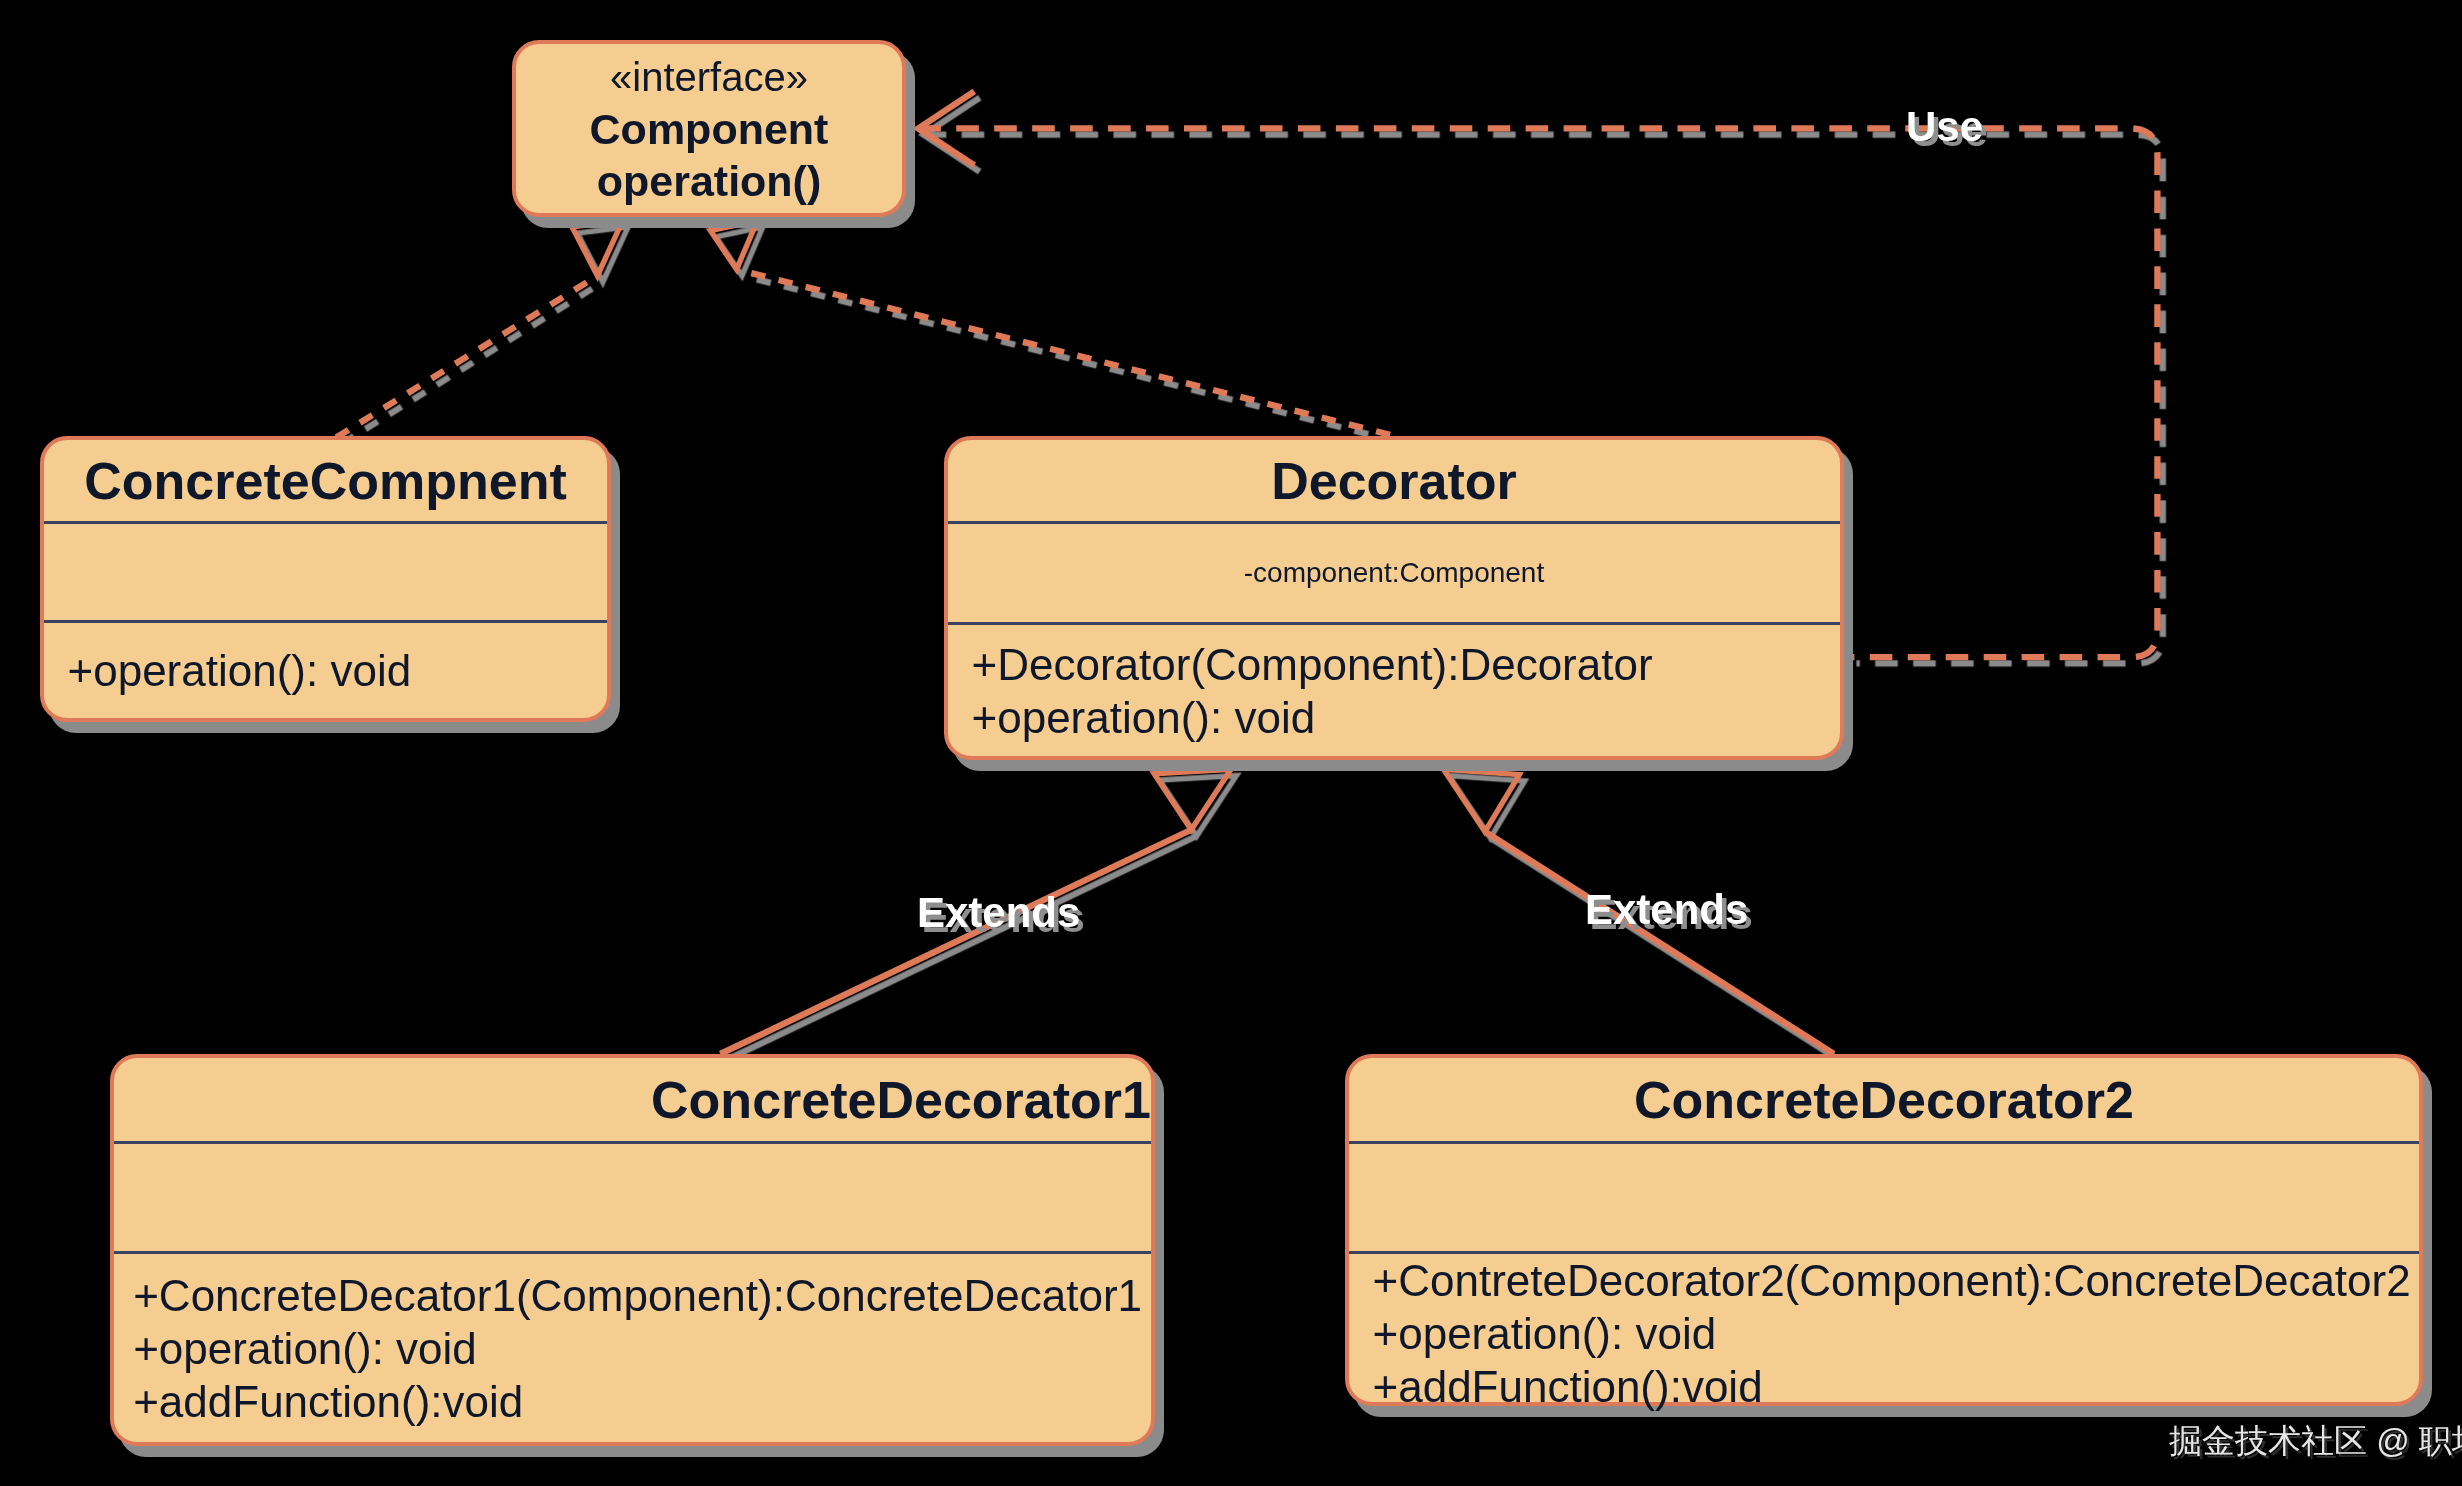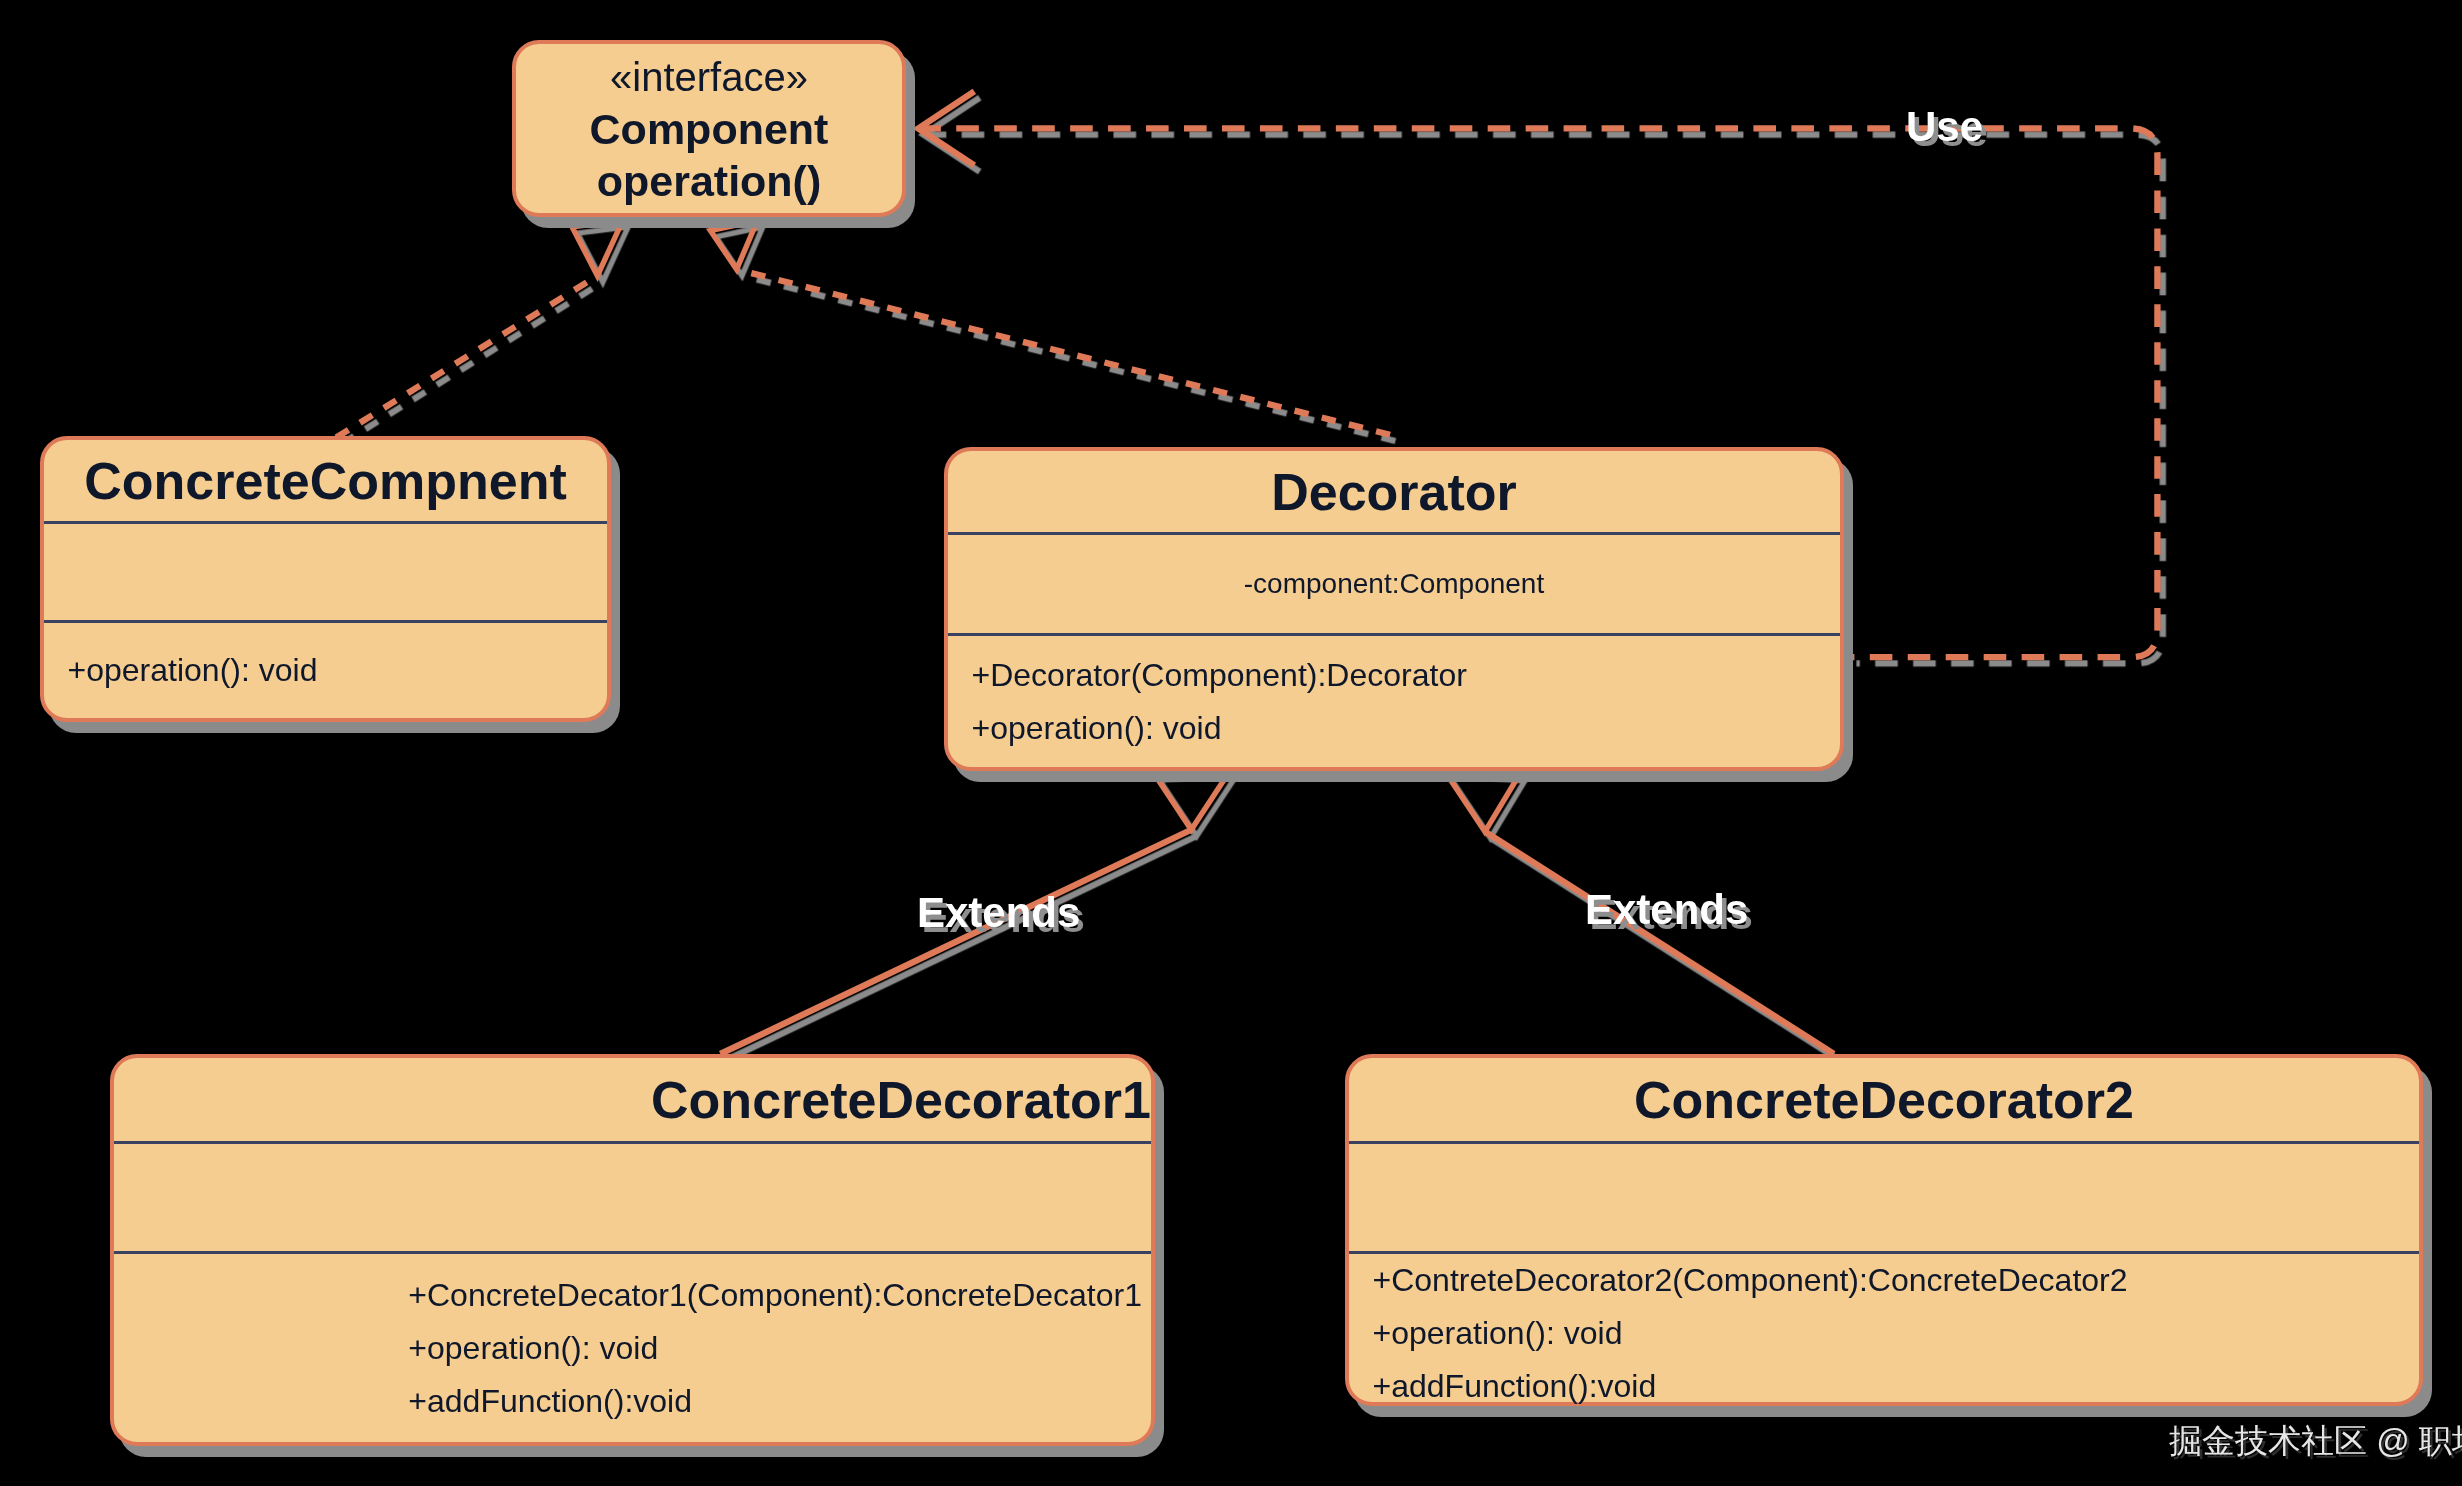--- a/index.html
+++ b/index.html
@@ -34,21 +34,21 @@
     display:flex;align-items:center;justify-content:center;
     font-weight:bold;font-size:52px;
     flex:0 0 auto;
   }
   .sep{height:0;border-top:3.6px solid #3a4161;width:100%;flex:0 0 auto;}
   .sec-attrs{flex:0 0 auto;display:flex;align-items:center;justify-content:center;
     font-size:28px;}
   .sec-attrs.empty{justify-content:flex-start;}
   .sec-methods{
     flex:1 1 auto;display:flex;flex-direction:column;justify-content:center;
-    font-size:32px;line-height:53px;
+    font-size:44px;line-height:53px;
     padding-left:23.5px;padding-right:9px;
   }
   
   .iface{
     align-items:center;justify-content:center;
     font-size:43px;line-height:52px;text-align:center;
   }
   .iface .stereo{font-size:40px;font-weight:normal;}
   .iface .bold{font-weight:bold;}
 
@@ -104,21 +104,21 @@
   <div class="uml-class" style="left:40px;top:436px;width:571px;height:286px;">
     <div class="sec-title" style="height:81px;">ConcreteCompnent</div>
     <div class="sep"></div>
     <div class="sec-attrs empty" style="height:96px;"></div>
     <div class="sep"></div>
     <div class="sec-methods">
       <div>+operation(): void</div>
     </div>
   </div>
 
-  <div class="uml-class" style="left:944px;top:436px;width:900px;height:324px;margin-top:11px;">
+  <div class="uml-class" style="left:944px;top:436px;width:900px;height:324px;">
     <div class="sec-title" style="height:81px;">Decorator</div>
     <div class="sep"></div>
     <div class="sec-attrs" style="height:98px;">
       <div>-component:Component</div>
     </div>
     <div class="sep"></div>
     <div class="sec-methods">
       <div>+Decorator(Component):Decorator</div>
       <div>+operation(): void</div>
     </div>

